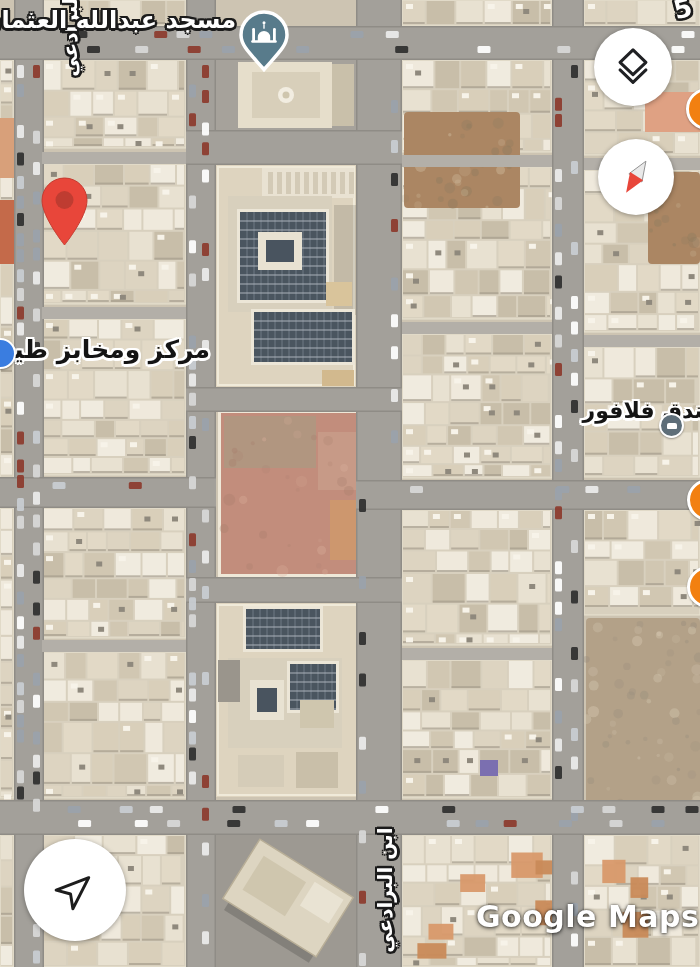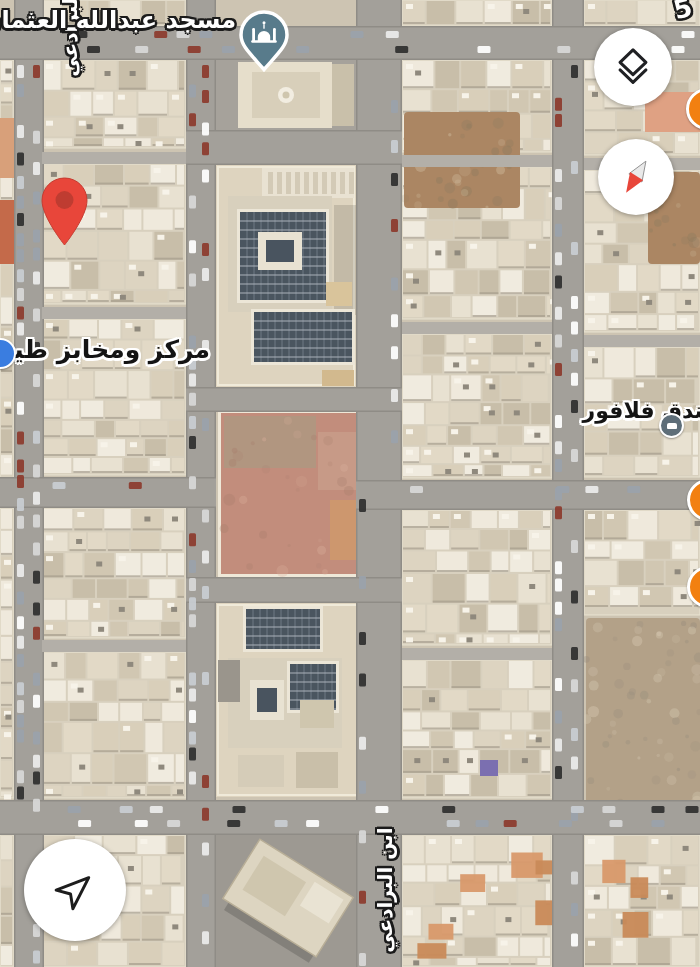--- a/index.html
+++ b/index.html
@@ -1809,13 +1809,14 @@
     </svg>
   </button>
   <button class="fab fab-nav">
     <svg width="50" height="50" viewBox="0 0 46 46">
       <g transform="rotate(48 23 23)">
         <path d="M23 6 L11.5 36 L23 28.5 L34.5 36 Z" fill="none" stroke="#1d1d1d" stroke-width="2.7" stroke-linejoin="round"></path>
       </g>
     </svg>
   </button>
 
+  <div class="overlay watermark">Google Maps</div>
 </div>
 
 </body></html>

